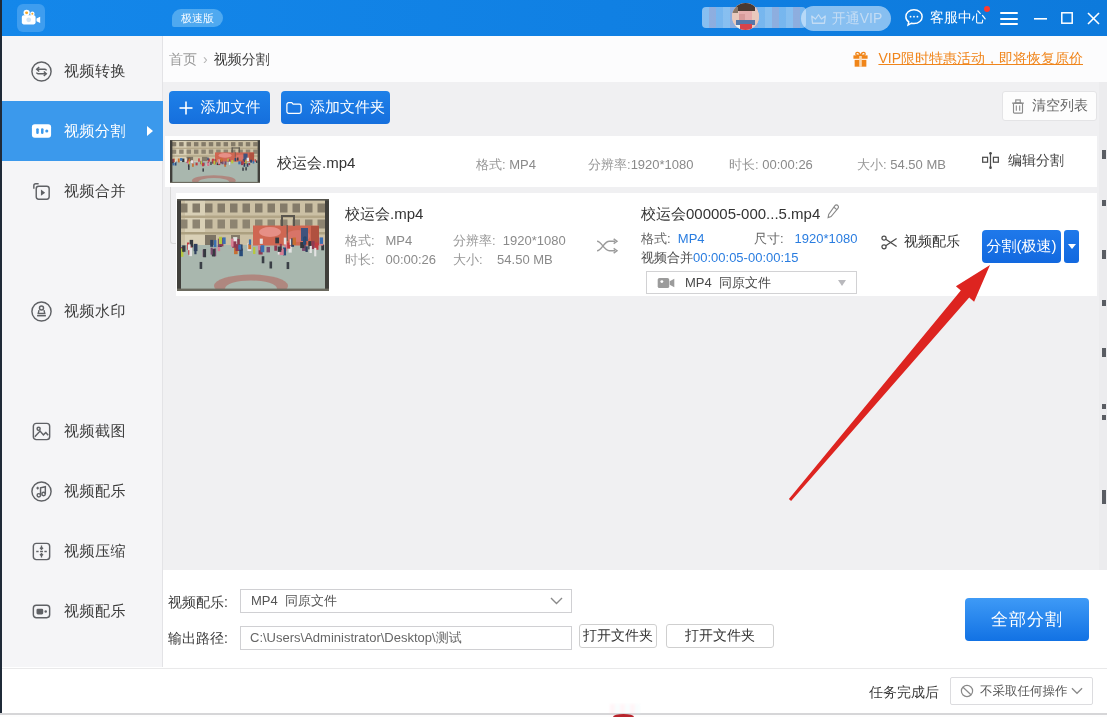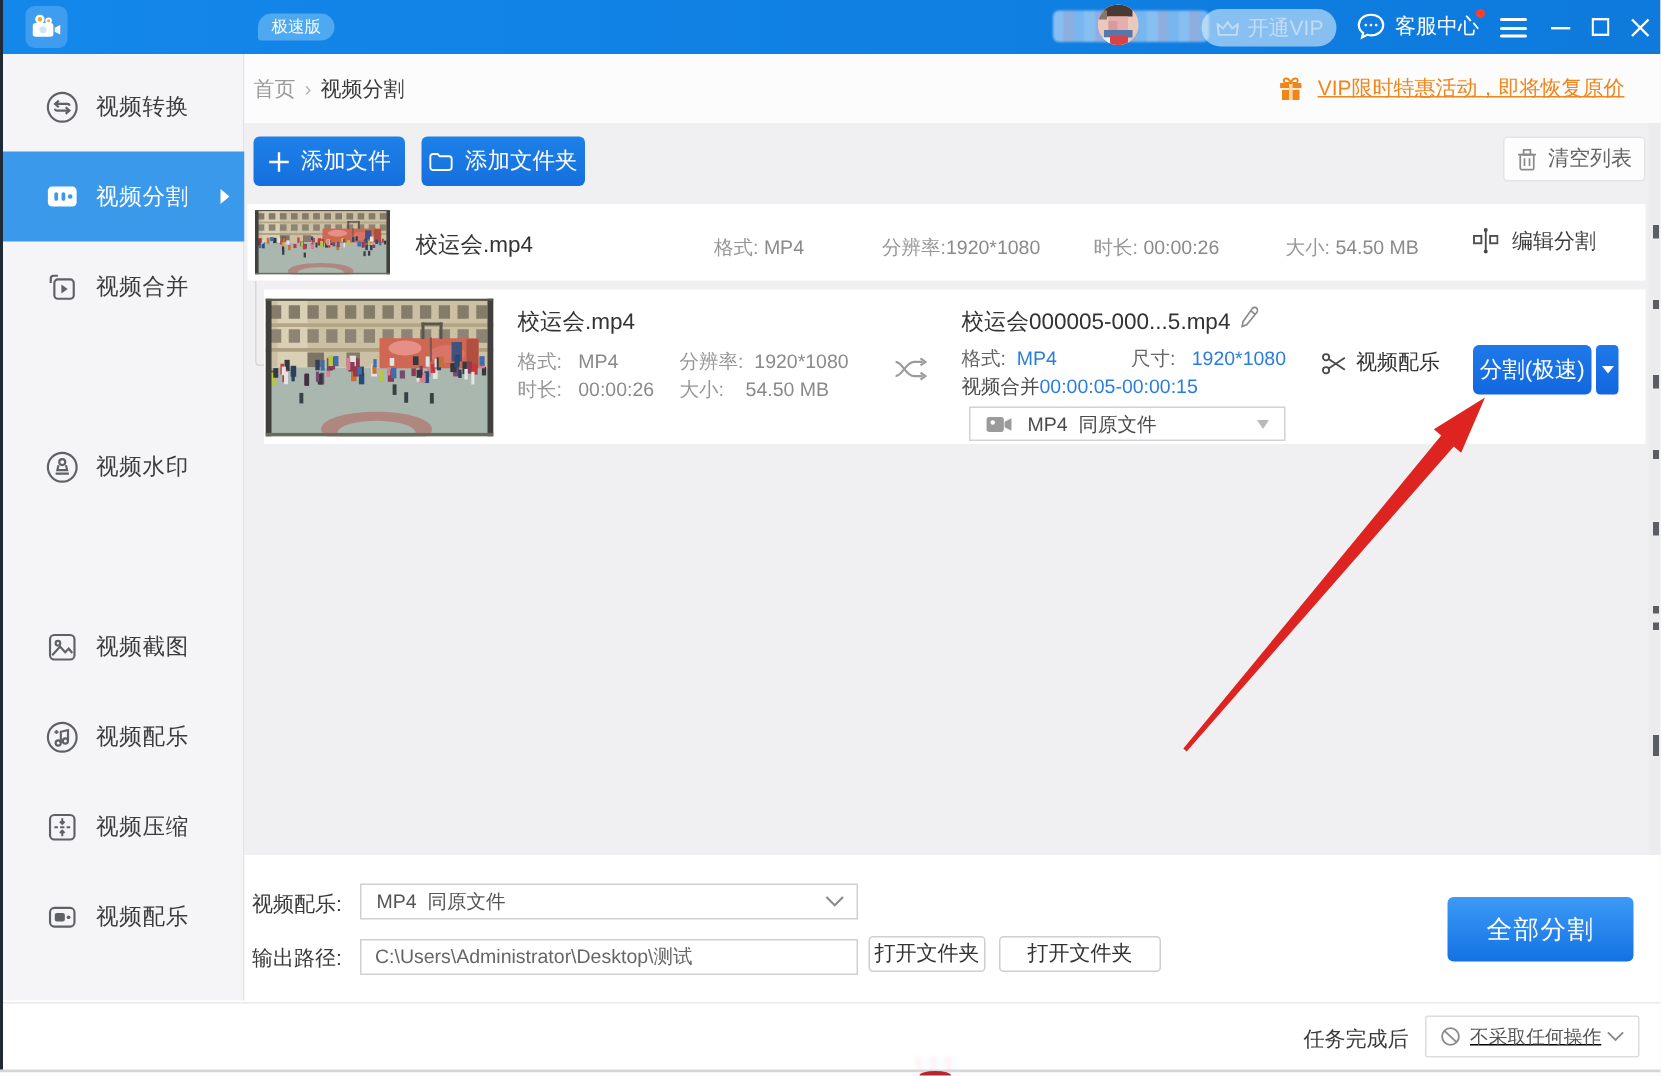--- a/index.html
+++ b/index.html
@@ -111,21 +111,21 @@
   .btn-changedir { left:416px; width:78px; }
   .btn-openfolder { left:503px; width:108px; }
   .btn-splitall { position:absolute; left:802px; top:28px; width:124px; height:43px; border:none;
     border-radius:4px; background:linear-gradient(180deg,#3e9af6,#1272e4); color:#fff; font-size:17px;
     display:flex; align-items:center; justify-content:center; cursor:pointer; font-family:Liberation Sans, sans-serif; letter-spacing:1px; }
 
   
   .statusbar { left:0; top:668px; width:1107px; height:49px; background:#fff; border-top:1px solid #e9e9ea; }
   .task-label { position:absolute; left:869px; top:15px; font-size:14px; color:#3a3a3a; }
   .task-dd { position:absolute; left:950px; top:8px; width:143px; height:28px; border:1px solid #dcdcdf;
-    border-radius:2px; background:#fff; display:flex; align-items:center; gap:6px; padding-left:9px; padding-right:20px; cursor:pointer;text-decoration:underline; }
+    border-radius:2px; background:#fff; display:flex; align-items:center; gap:6px; padding-left:9px; padding-right:20px; cursor:pointer; }
   .task-dd span { font-size:12.5px; color:#555; white-space:nowrap; }
   .task-dd svg.chev { position:absolute; right:9px; }
   .bottomline { left:0; top:713px; width:1107px; height:2px; background:#d6d6d8; }
   .bottomwhite { left:0; top:715px; width:1107px; height:2px; background:#fdfdfd; }
 
   
   .edgestrip { left:1099px; top:82px; width:8px; height:488px; background:#ececee; }
   .edgemark { position:absolute; left:3px; width:4px; background:#5a5d63; }
 
   

